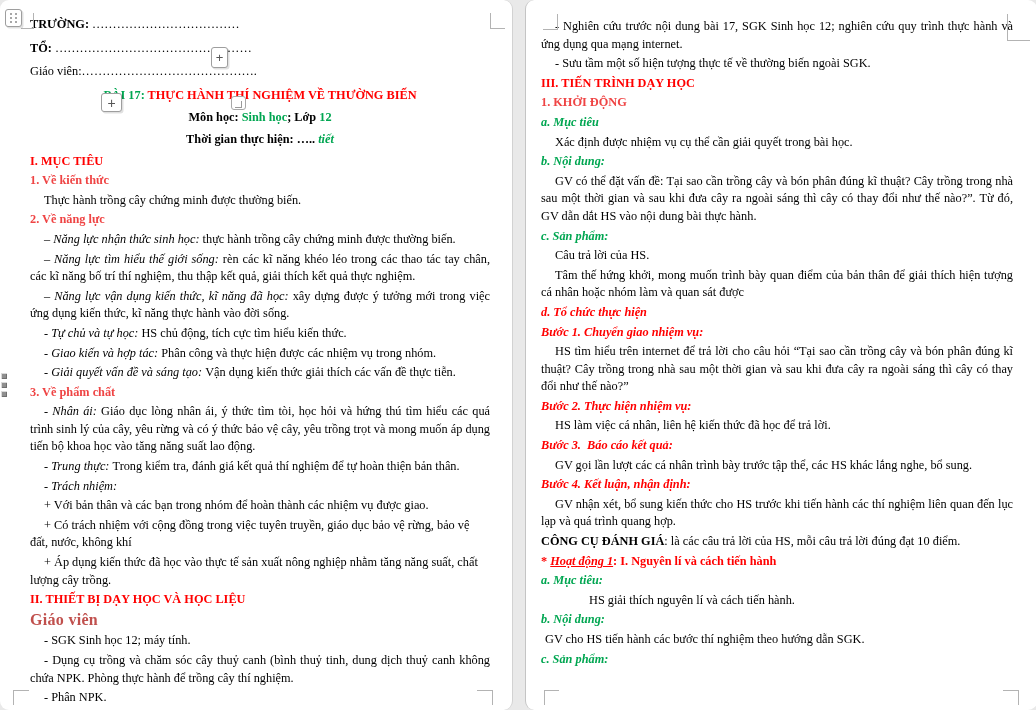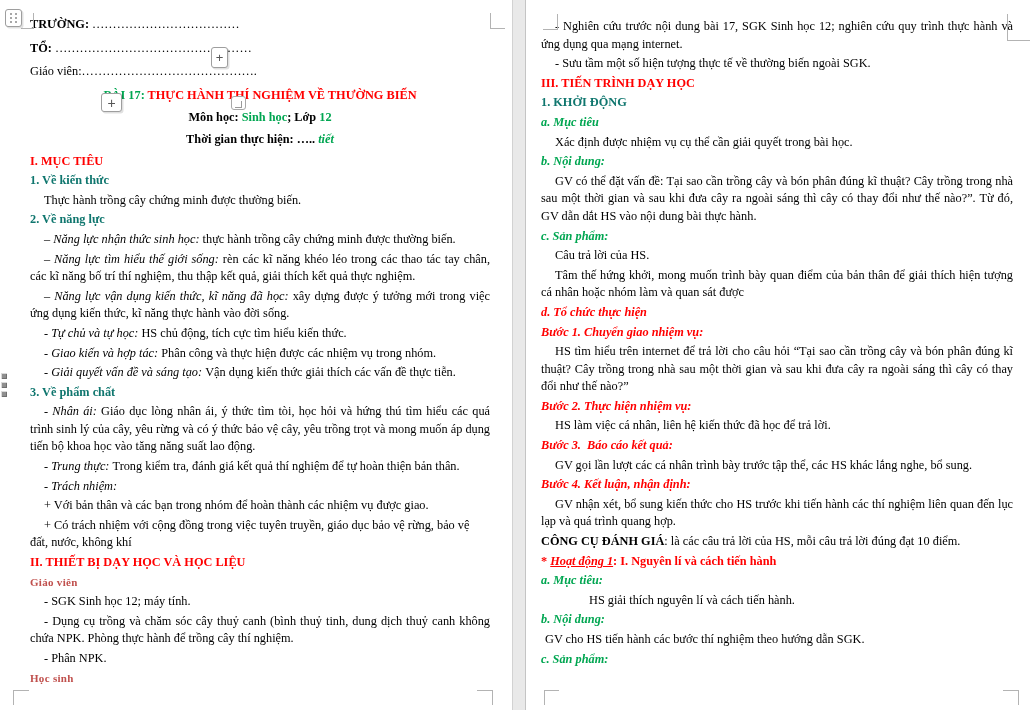--- a/index.html
+++ b/index.html
@@ -2,21 +2,21 @@
 <html><head>
 <meta charset="utf-8">
 <style>
   html,body{margin:0;padding:0;}
   body{
     width:1036px;height:710px;position:relative;overflow:hidden;
     background:#e9e9e9;
     font-family:"Liberation Serif","DejaVu Serif",serif;
   }
   .page{
-    position:absolute;top:0;height:710px;background:#fff;overflow:hidden;
+    position:absolute;top:0;height:710px;background:#fff;overflow:hidden;border-radius:9px;
   }
   #page1{left:0;width:512px;border-right:1px solid #d2d2d2;}
   #page2{left:525px;width:511px;border-left:1px solid #c4c4c4;}
   .content{position:relative;color:#000;}
   #page1 .content{padding:16px 22px 0 30px;}
   #page2 .content{padding:18px 24px 0 15px;}
   p.para{
     margin:0 0 2px 0;
     font-size:12.3px;
     line-height:17.6px;
@@ -28,24 +28,24 @@
   p.ind4{text-indent:4px;}
   p.ind48{text-indent:48px;}
   p.hdr{margin-bottom:6px;}
   p.mtitle{margin:5px 0 5px 0;}
   p.mb4{margin-bottom:4px;}
   p.sp{margin-top:20px;}
   .run{white-space:pre-wrap;}
   .b{font-weight:bold;}
   .i{font-style:italic;}
   .u{text-decoration:underline;font-style:italic;}
-  .sm{font-size:11px;letter-spacing:.3px;}
+  .sm{font-size:16px;letter-spacing:.3px;}
   .c-red{color:#FF0000;}
   .c-green{color:#00A651;}
-  .c-blue{color:#0f766e;}
+  .c-blue{color:#ef4444;}
   .c-brown{color:#C0504D;}
 
   
   .sq-btn{
     position:absolute;background:#fff;border:1px solid #9e9e9e;border-radius:3px;
     box-shadow:1.5px 1.5px 0 rgba(0,0,0,.12);
     display:flex;align-items:center;justify-content:center;
     font-family:"Liberation Sans",sans-serif;color:#555;
     box-sizing:border-box;z-index:5;
   }
@@ -91,20 +91,21 @@
       <p class="para ind jst"><span class="run i">– Năng lực vận dụng kiến thức, kĩ năng đã học: </span><span class="run">xây dựng được ý tưởng mới trong việc ứng dụng kiến thức, kĩ năng thực hành vào đời sống.</span></p>
       <p class="para ind"><span class="run i">- Tự chủ và tự học: </span><span class="run">HS chủ động, tích cực tìm hiểu kiến thức.</span></p>
       <p class="para ind"><span class="run i">- Giao kiến và hợp tác: </span><span class="run">Phân công và thực hiện được các nhiệm vụ trong nhóm.</span></p>
       <p class="para ind"><span class="run i">- Giải quyết vấn đề và sáng tạo: </span><span class="run">Vận dụng kiến thức giải thích các vấn đề thực tiễn.</span></p>
       <p class="para"><span class="run b c-blue">3. Về phẩm chất</span></p>
       <p class="para ind jst"><span class="run i">- Nhân ái: </span><span class="run">Giáo dục lòng nhân ái, ý thức tìm tòi, học hỏi và hứng thú tìm hiểu các quá trình sinh lý của cây, yêu rừng và có ý thức bảo vệ cây, yêu trồng trọt và mong muốn áp dụng tiến bộ khoa học vào tăng năng suất lao động.</span></p>
       <p class="para ind"><span class="run i">- Trung thực: </span><span class="run">Trong kiểm tra, đánh giá kết quả thí nghiệm để tự hoàn thiện bản thân.</span></p>
       <p class="para ind"><span class="run i">- Trách nhiệm:</span></p>
       <p class="para ind"><span class="run">+ Với bản thân và các bạn trong nhóm để hoàn thành các nhiệm vụ được giao.</span></p>
       <p class="para ind"><span class="run">+ Có trách nhiệm với cộng đồng trong việc tuyên truyền, giáo dục bảo vệ rừng, bảo vệ đất, nước, không khí</span></p>
+      <p class="para ind"><span class="run">+ Áp dụng kiến thức đã học vào thực tế sản xuất nông nghiệp nhằm tăng năng suất, chất lượng cây trồng.</span></p>
       <p class="para"><span class="run b c-red">II. THIẾT BỊ DẠY HỌC VÀ HỌC LIỆU</span></p>
       <p class="para"><span class="run b sm c-brown">Giáo viên</span></p>
       <p class="para ind"><span class="run">- SGK Sinh học 12; máy tính.</span></p>
       <p class="para ind jst"><span class="run">- Dụng cụ trồng và chăm sóc cây thuỷ canh (bình thuỷ tinh, dung dịch thuỷ canh không chứa NPK. Phòng thực hành để trồng cây thí nghiệm.</span></p>
       <p class="para ind"><span class="run">- Phân NPK.</span></p>
       <p class="para"><span class="run b sm c-brown">Học sinh</span></p>
     </div>
 </div>
 
 <div class="page" id="page2">

